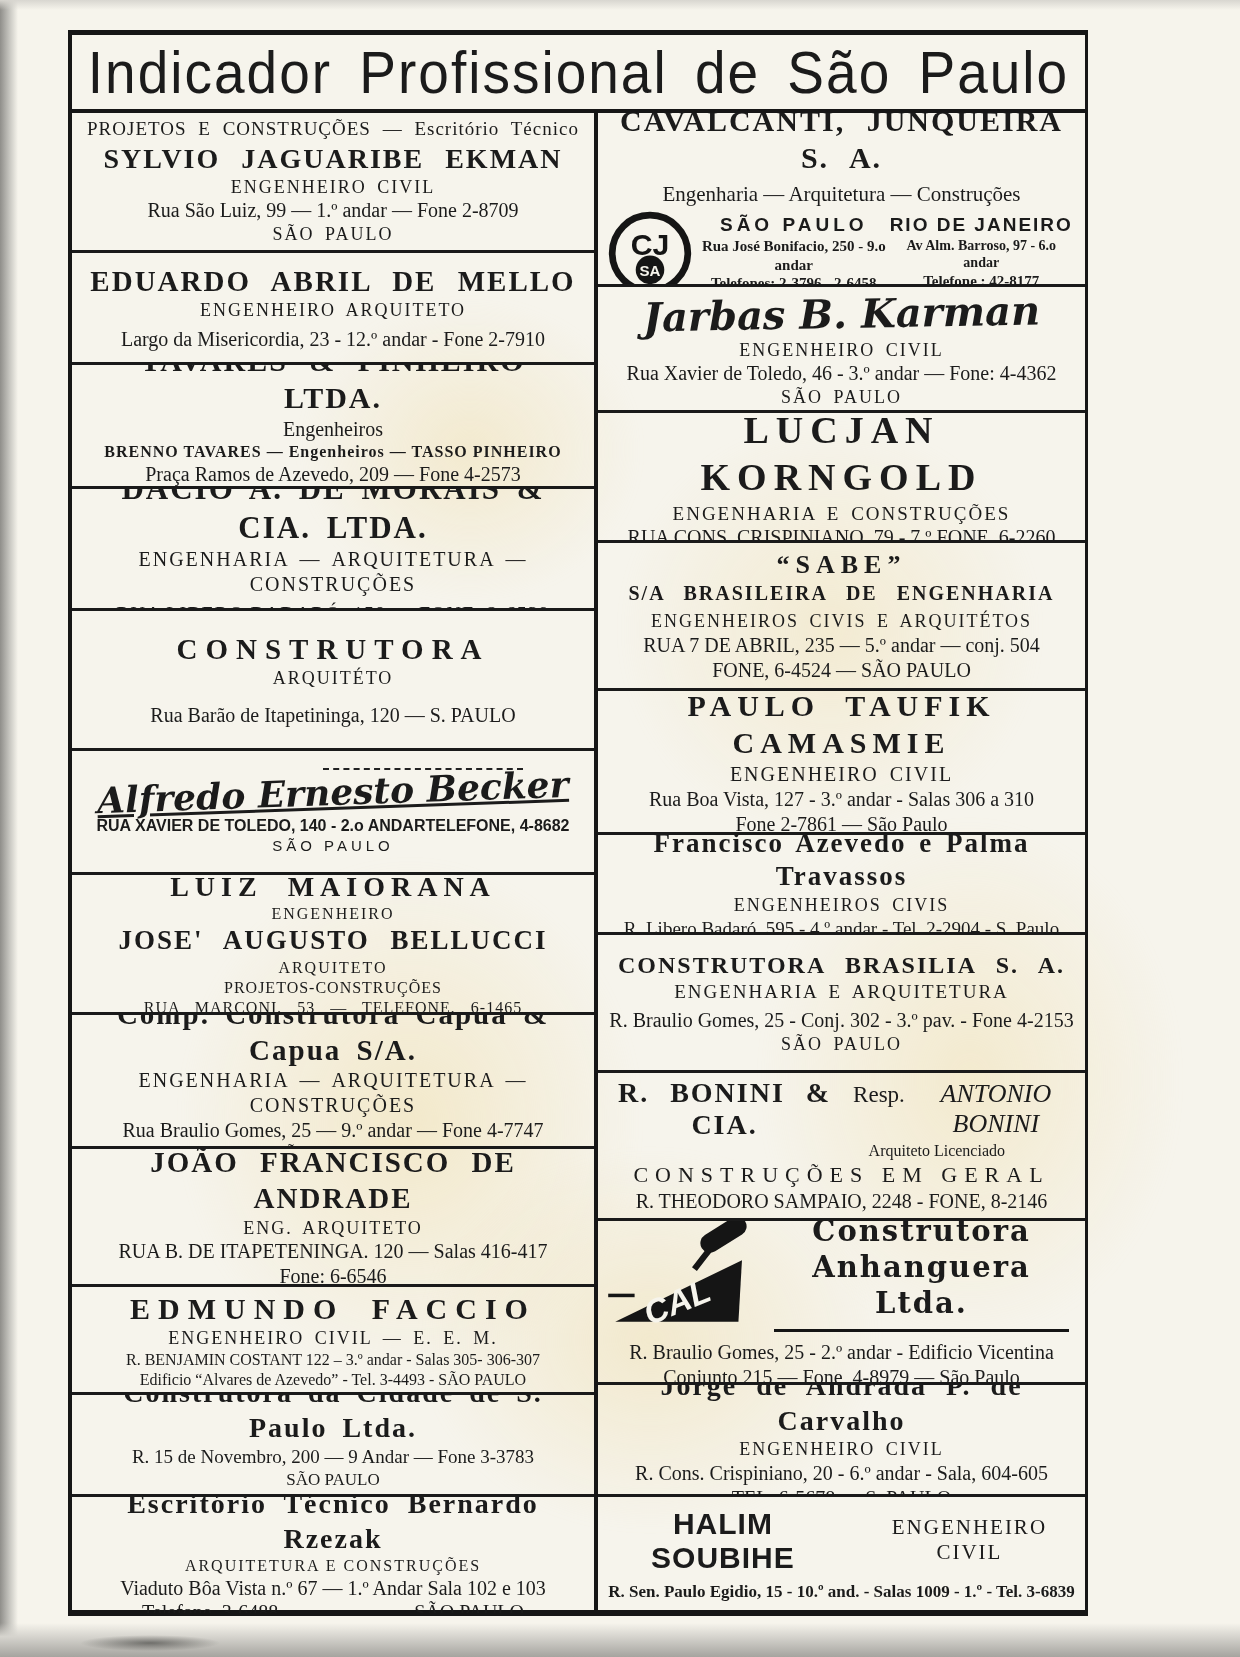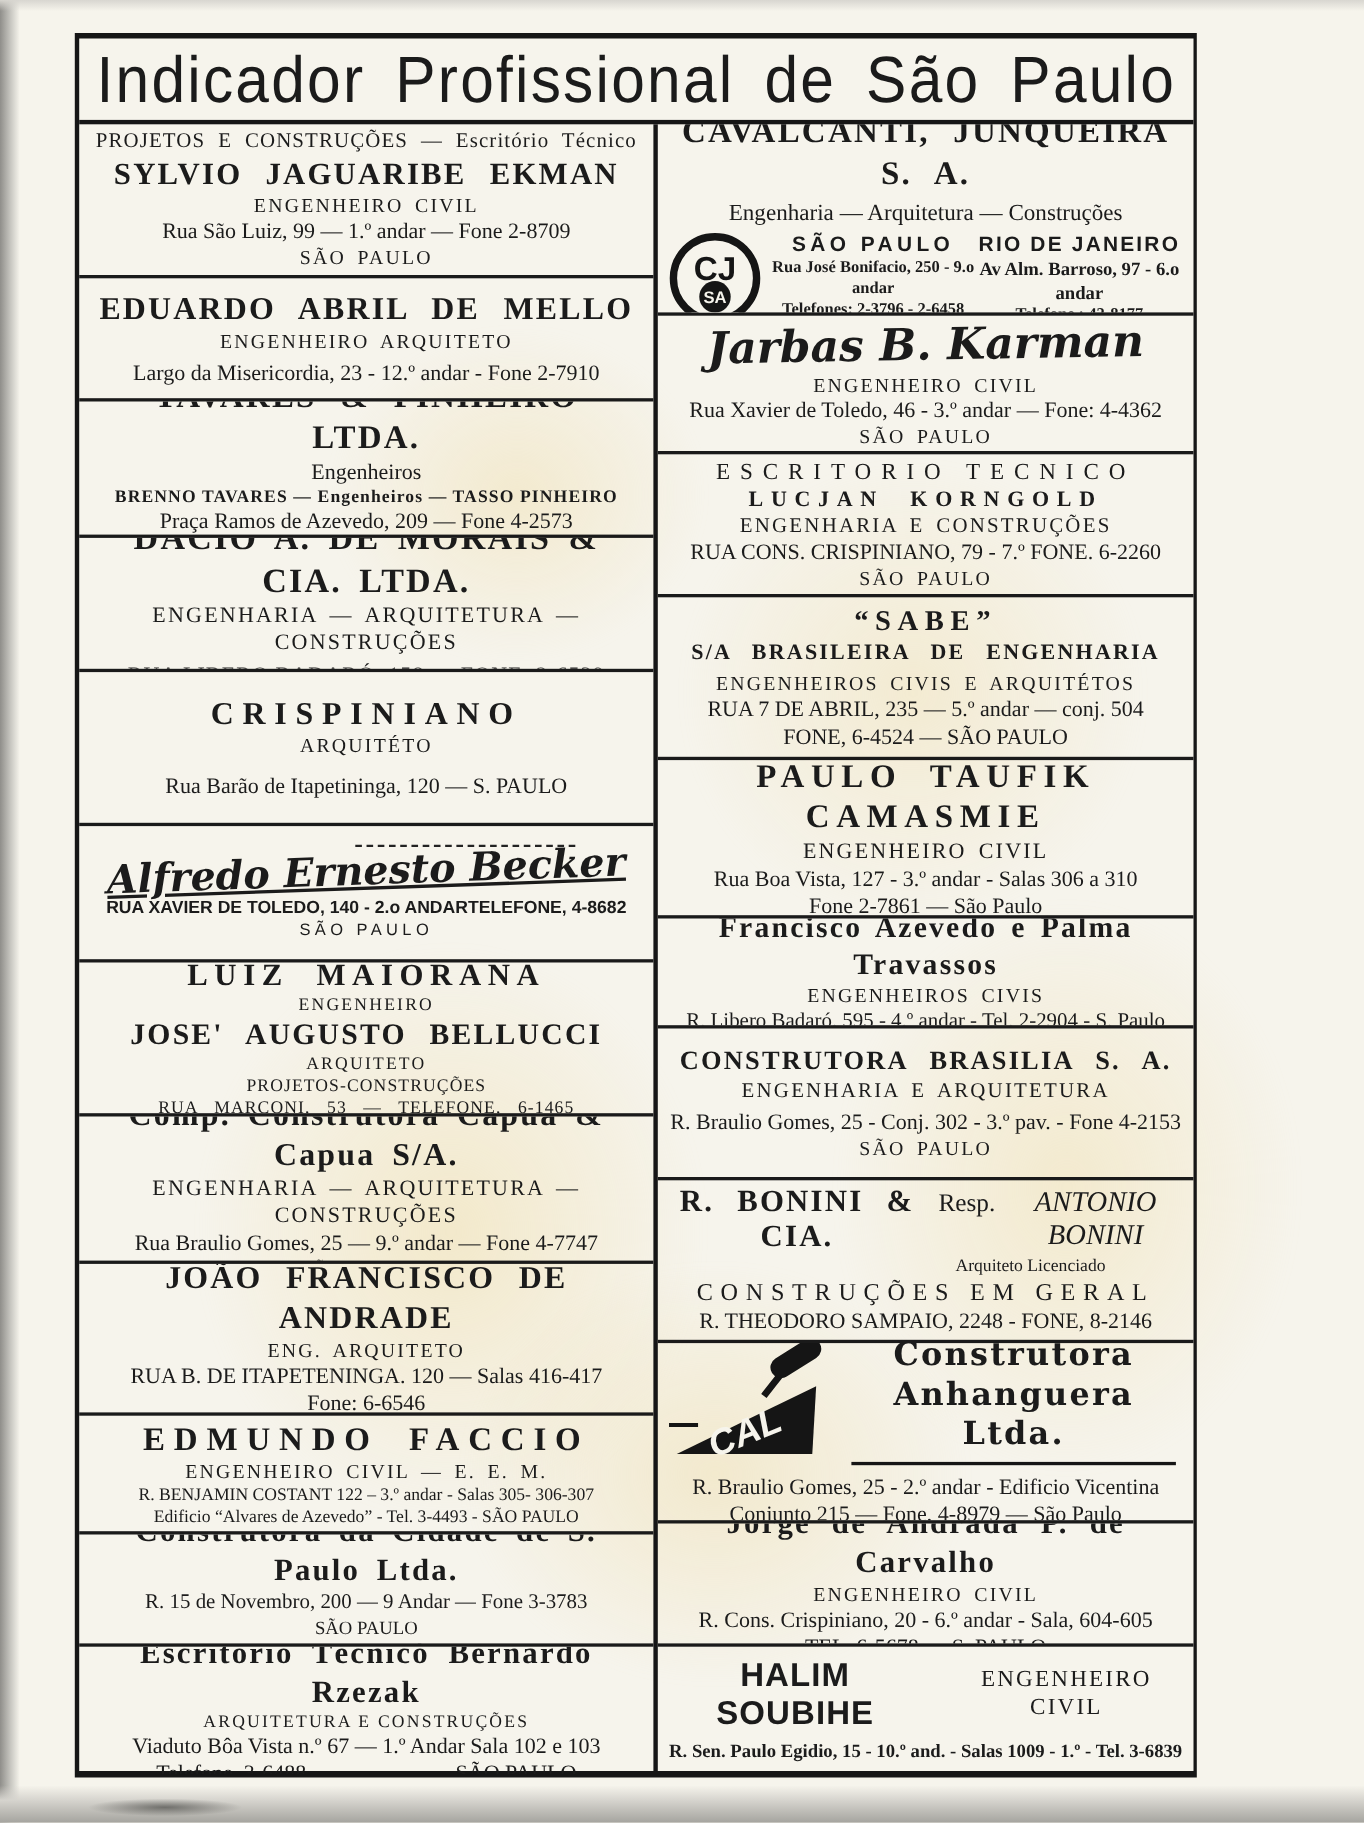--- a/index.html
+++ b/index.html
@@ -90,21 +90,21 @@
           <div class="ln role">SÃO PAULO</div>
         </div>
 
         <div class="blk" style="height:122px">
           <div class="ln name" style="font-size:31px;word-spacing:6px">DACIO A. DE MORAIS &amp; CIA. LTDA.</div>
           <div class="ln role" style="font-size:20px">ENGENHARIA — ARQUITETURA — CONSTRUÇÕES</div>
           <div class="ln addr" style="letter-spacing:1px;margin-top:5px">RUA LIBERO BADARÓ, 158 — FONE, 2-6539</div>
         </div>
 
         <div class="blk" style="height:140px">
-          <div class="ln name" style="font-size:29px;letter-spacing:8px">CRISPINIANO</div>
+          <div class="ln name" style="font-size:29px;letter-spacing:8px">CONSTRUTORA</div>
           <div class="ln role">ARQUITÉTO</div>
           <div class="ln addr" style="margin-top:14px">Rua Barão de Itapetininga, 120 — S. PAULO</div>
         </div>
 
         <div class="blk" style="height:124px">
           <div style="width:200px;border-top:2px dashed #222;margin-left:180px"></div>
           <div class="ln script" style="font-size:36px;transform:rotate(-2deg);text-decoration:underline">Alfredo Ernesto Becker</div>
           <div class="wfull flexrow sans" style="font-size:16px;font-weight:bold;padding:2px 8px;box-sizing:border-box">
             <span>RUA XAVIER DE TOLEDO, 140 - 2.o ANDAR</span>
             <span>TELEFONE, 4-8682</span>
@@ -174,37 +174,37 @@
               <text x="50" y="77" text-anchor="middle" font-size="18" font-weight="bold" font-family="Liberation Sans, sans-serif" fill="#f6f4ec">SA</text>
             </svg>
             <div style="flex:1;display:flex">
               <div style="flex:1">
                 <div class="ln sans" style="font-size:19px;font-weight:bold;letter-spacing:4px">SÃO PAULO</div>
                 <div class="ln" style="font-size:15px;font-weight:bold">Rua José Bonifacio, 250 - 9.o andar</div>
                 <div class="ln" style="font-size:15px;font-weight:bold">Telefones: 2-3796 - 2-6458</div>
               </div>
               <div style="flex:1">
                 <div class="ln sans" style="font-size:19px;font-weight:bold;letter-spacing:2px">RIO DE JANEIRO</div>
-                <div class="ln" style="font-size:17px;font-weight:bold">Av Alm. Barroso, 97 - 6.o andar</div>
+                <div class="ln" style="font-size:14px;font-weight:bold">Av Alm. Barroso, 97 - 6.o andar</div>
                 <div class="ln" style="font-size:15px;font-weight:bold">Telefone : 42-8177</div>
               </div>
             </div>
           </div>
         </div>
 
         <div class="blk" style="height:126px">
           <div class="ln script" style="font-size:40px;transform:rotate(-1deg)">Jarbas B. Karman</div>
           <div class="ln role">ENGENHEIRO CIVIL</div>
           <div class="ln addr">Rua Xavier de Toledo, 46 - 3.º andar — Fone: 4-4362</div>
           <div class="ln role">SÃO PAULO</div>
         </div>
 
         <div class="blk" style="height:130px">
           <div class="ln" style="font-size:21px;letter-spacing:9px">ESCRITORIO TECNICO</div>
-          <div class="ln name" style="font-size:20px;letter-spacing:7px">LUCJAN KORNGOLD</div>
+          <div class="ln name" style="font-size:38px;letter-spacing:7px">LUCJAN KORNGOLD</div>
           <div class="ln role" style="font-size:19px">ENGENHARIA E CONSTRUÇÕES</div>
           <div class="ln addr">RUA CONS. CRISPINIANO, 79 - 7.º FONE. 6-2260</div>
           <div class="ln role">SÃO PAULO</div>
         </div>
 
         <div class="blk" style="height:148px">
           <div class="ln name" style="font-size:26px;letter-spacing:6px">“SABE”</div>
           <div class="ln name" style="font-size:20px">S/A BRASILEIRA DE ENGENHARIA</div>
           <div class="ln role" style="margin-top:4px">ENGENHEIROS CIVIS E ARQUITÉTOS</div>
           <div class="ln addr">RUA 7 DE ABRIL, 235 — 5.º andar — conj. 504</div>

